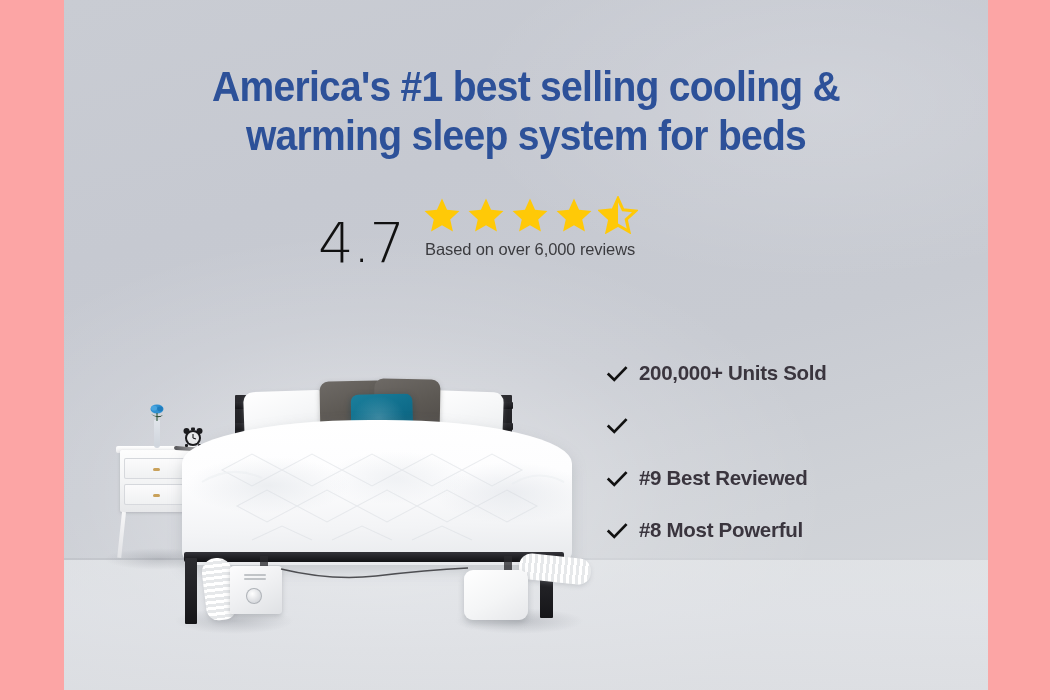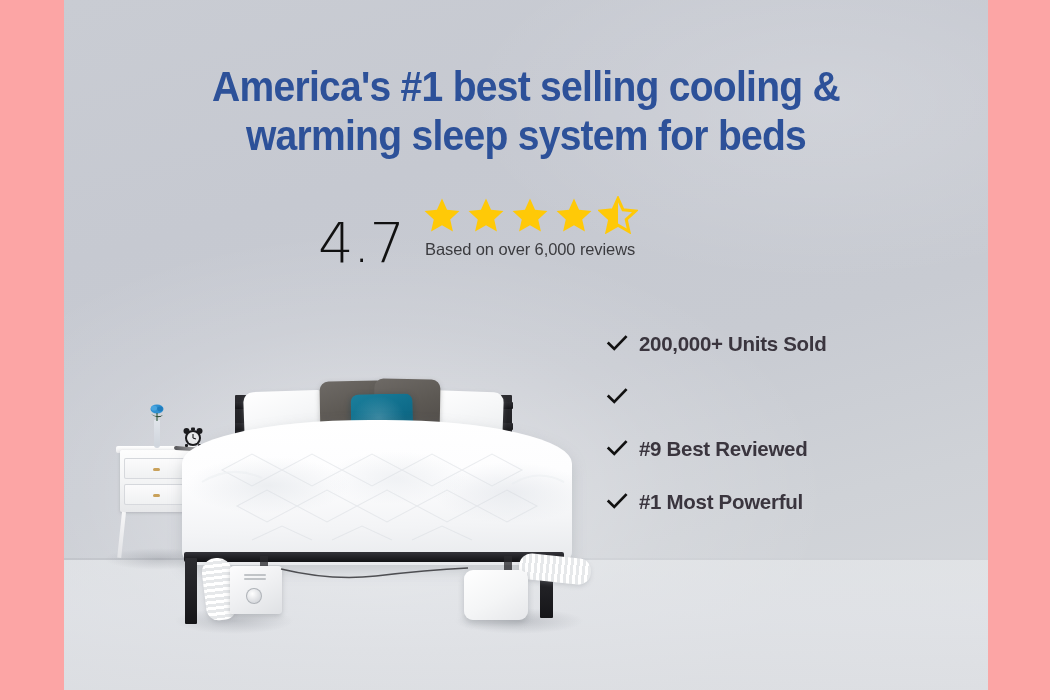--- a/index.html
+++ b/index.html
@@ -70,21 +70,21 @@
     font-family:"Liberation Sans", sans-serif;
     text-align:center;
   }
 
   
   #bullets {
     position:absolute; left:606px; top:332px;
     display:flex; flex-direction:column; gap:0;
   }
   .bullet {
-    display:flex; align-items:flex-start;
+    display:flex; align-items:flex-end;
     height:52.5px;
   }
   .check {
     width:22px; height:22px; flex:none;
     margin-right:11px;
   }
   .bullet-label {
     font-size:20.5px;
     font-weight:bold;
     color:#3a353e;
@@ -428,17 +428,17 @@
     <div class="bullet">
       <svg class="check" viewBox="0 0 24 24">
         <path d="M3 12.6 L9 18.4 L21.4 5.6" stroke="#111111" stroke-width="3" fill="none" stroke-linecap="square"></path>
       </svg>
       <span class="bullet-label">#9 Best Reviewed</span>
     </div>
     <div class="bullet">
       <svg class="check" viewBox="0 0 24 24">
         <path d="M3 12.6 L9 18.4 L21.4 5.6" stroke="#111111" stroke-width="3" fill="none" stroke-linecap="square"></path>
       </svg>
-      <span class="bullet-label">#1 Most Powerful</span>
+      <span class="bullet-label">#8 Most Powerful</span>
     </div>
   </div>
 
 </div>
 
 </body></html>

